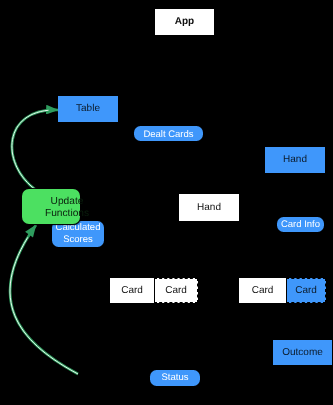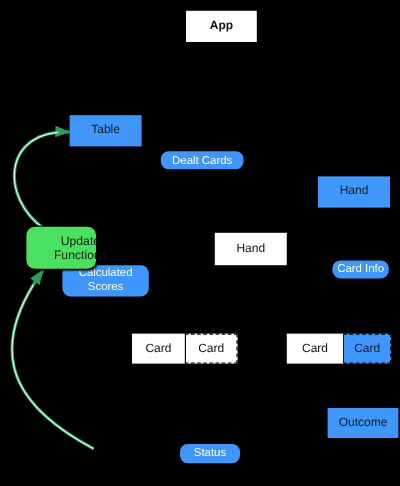--- a/index.html
+++ b/index.html
@@ -45,21 +45,21 @@
     </div>
     <div class="node green" style="left: 22px; top: 189px; width: 58px; height: 35px;">
       <span>Update Functions</span>
     </div>
     <div class="node white" style="left: 179px; top: 194px; width: 60px; height: 27px;">
       <span>Hand</span>
     </div>
     <div class="node pill" style="left: 277px; top: 217px; width: 47px; height: 15px;">
       <span>Card Info</span>
     </div>
-    <div class="node pill" style="left: 52px; top: 221px; width: 72px; height: 26px;">
+    <div class="node pill" style="left: 52px; top: 221px; width: 52px; height: 26px;">
       <span>Calculated Scores</span>
     </div>
     <div class="node white" style="left: 110px; top: 278px; width: 44px; height: 25px;">
       <span>Card</span>
     </div>
     <div class="node white dashed" style="left: 154px; top: 278px; width: 44px; height: 25px;">
       <span>Card</span>
     </div>
     <div class="node white" style="left: 239px; top: 278px; width: 47px; height: 25px;">
       <span>Card</span>

